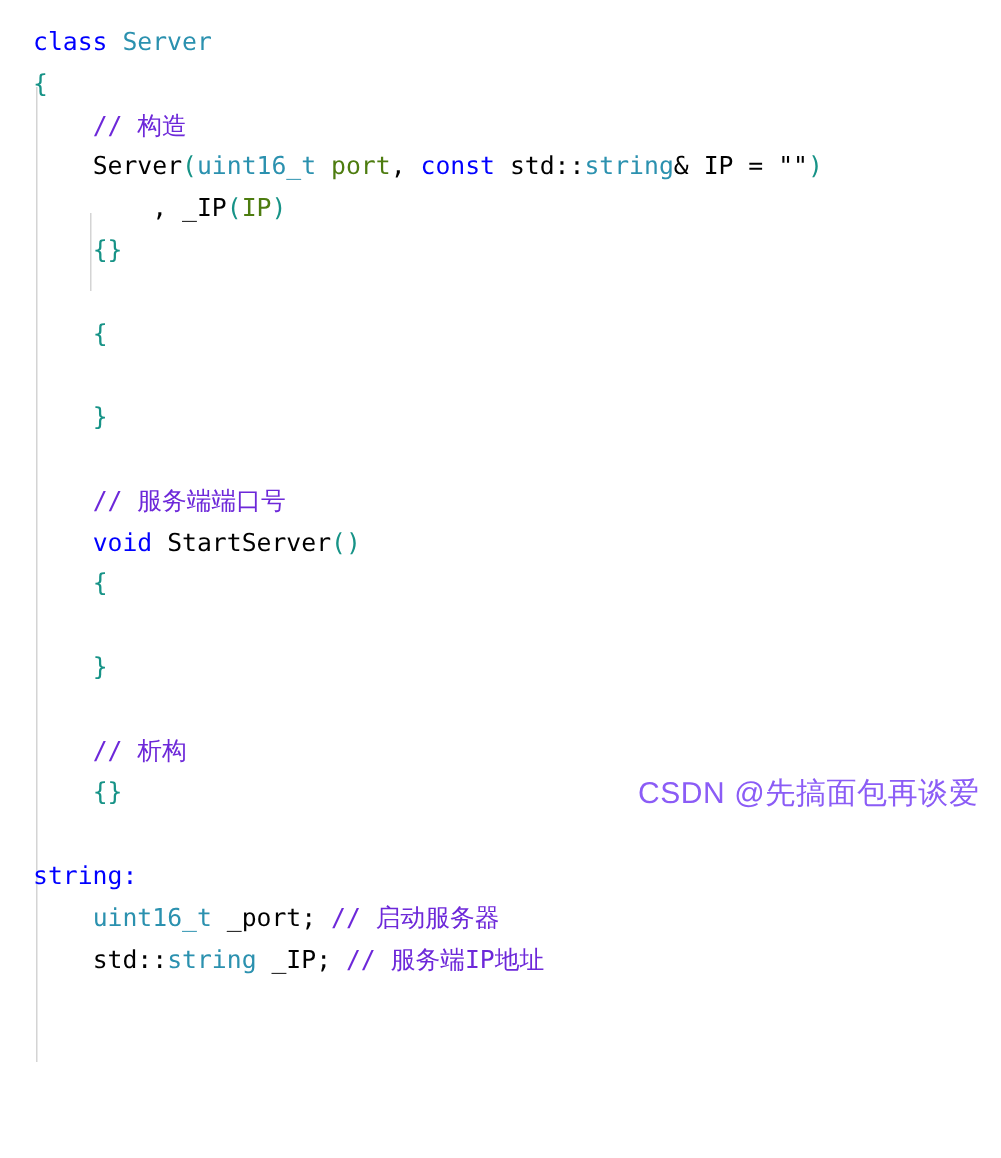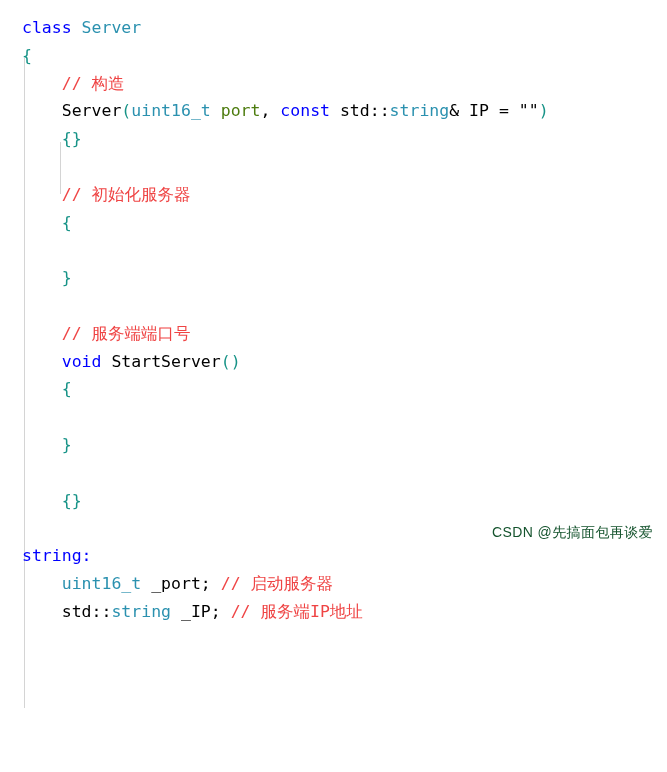--- a/index.html
+++ b/index.html
@@ -42,21 +42,21 @@
     white-space: pre;
     padding-left: 22px;
     color: #000000;
   }
 
   
   .tok-keyword   { color: #0000ff; }
   .tok-type      { color: #2b91af; }
   .tok-plain     { color: #000000; }
   .tok-param     { color: #4d7c0f; }
-  .tok-comment   { color: #ef4444; }
+  .tok-comment   { color: #6d28d9; }
   .tok-bracket-a { color: #179387; }
   .tok-punct     { color: #000000; }
 
   
   .indent-guide {
     position: absolute;
     width: 1px;
     background: #d4d4d4;
   }
   #guide-outer {
@@ -69,22 +69,22 @@
     top: 142px;
     height: 52px;
   }
 
   
   #watermark {
     position: absolute;
     right: 14px;
     bottom: 10px;
     font-family: "Liberation Sans", sans-serif;
-    font-size: 14px;
-    color: #14532d;
+    font-size: 20px;
+    color: #8b5cf6;
     letter-spacing: 0.4px;
     white-space: nowrap;
     user-select: none;
   }
 </style>
 </head>
 <body>
 
 <div id="code-viewer">
 
@@ -96,26 +96,26 @@
     <div class="code-line"><span class="tok-keyword">class</span><span class="tok-plain"> </span><span class="tok-type">Server</span></div>
 
     <div class="code-line"><span class="tok-bracket-a">{</span></div>
 
 
     <div class="code-line">    <span class="tok-comment">// 构造</span></div>
 
     <div class="code-line">    <span class="tok-plain">Server</span><span class="tok-bracket-a">(</span><span class="tok-type">uint16_t</span><span class="tok-param"> port</span><span class="tok-punct">, </span><span class="tok-keyword">const</span><span class="tok-plain"> std::</span><span class="tok-type">string</span><span class="tok-plain">&amp; IP = </span><span class="tok-plain">""</span><span class="tok-bracket-a">)</span></div>
 
 
+    <div class="code-line">        <span class="tok-plain">, </span><span class="tok-plain">_IP</span><span class="tok-bracket-a">(</span><span class="tok-param">IP</span><span class="tok-bracket-a">)</span></div>
 
     <div class="code-line">    <span class="tok-bracket-a">{}</span></div>
 
     <div class="code-line">&nbsp;</div>
 
-    <div class="code-line">    <span class="tok-comment">// 初始化服务器</span></div>
 
 
     <div class="code-line">    <span class="tok-bracket-a">{</span></div>
 
     <div class="code-line">&nbsp;</div>
 
     <div class="code-line">    <span class="tok-bracket-a">}</span></div>
 
     <div class="code-line">&nbsp;</div>
 
@@ -124,20 +124,21 @@
     <div class="code-line">    <span class="tok-keyword">void</span><span class="tok-plain"> StartServer</span><span class="tok-bracket-a">(</span><span class="tok-bracket-a">)</span></div>
 
     <div class="code-line">    <span class="tok-bracket-a">{</span></div>
 
     <div class="code-line">&nbsp;</div>
 
     <div class="code-line">    <span class="tok-bracket-a">}</span></div>
 
     <div class="code-line">&nbsp;</div>
 
+    <div class="code-line">    <span class="tok-comment">// 析构</span></div>
 
 
     <div class="code-line">    <span class="tok-bracket-a">{}</span></div>
 
     <div class="code-line">&nbsp;</div>
 
     <div class="code-line"><span class="tok-keyword">string:</span></div>
 
     <div class="code-line">    <span class="tok-type">uint16_t</span><span class="tok-plain"> _port; </span><span class="tok-comment">// 启动服务器</span></div>
 

